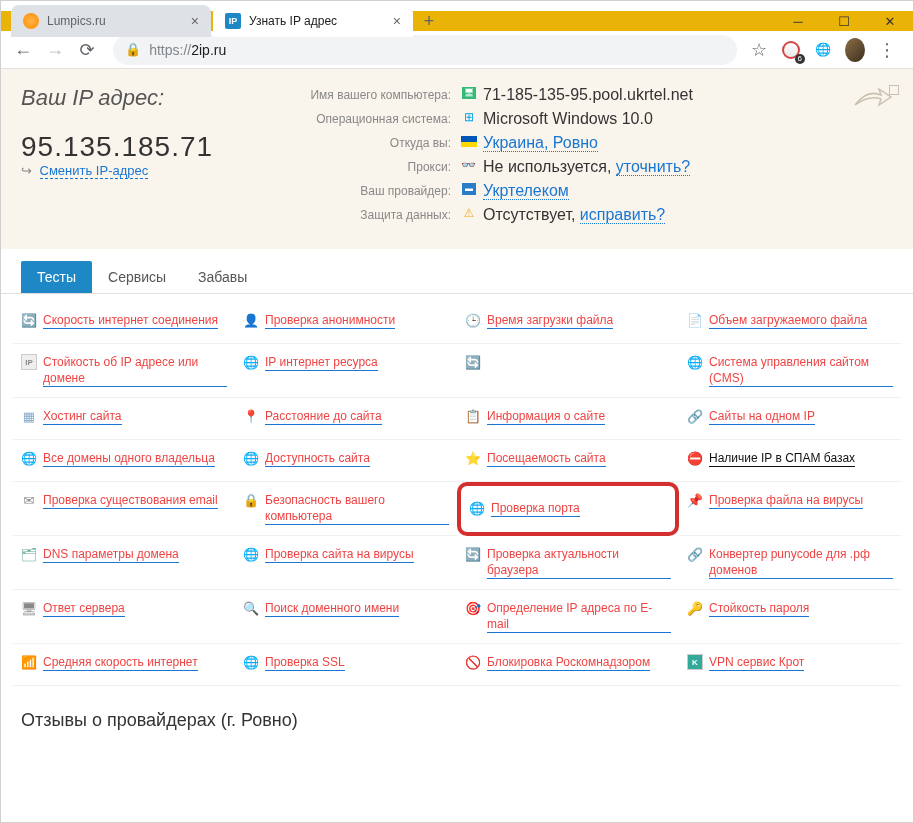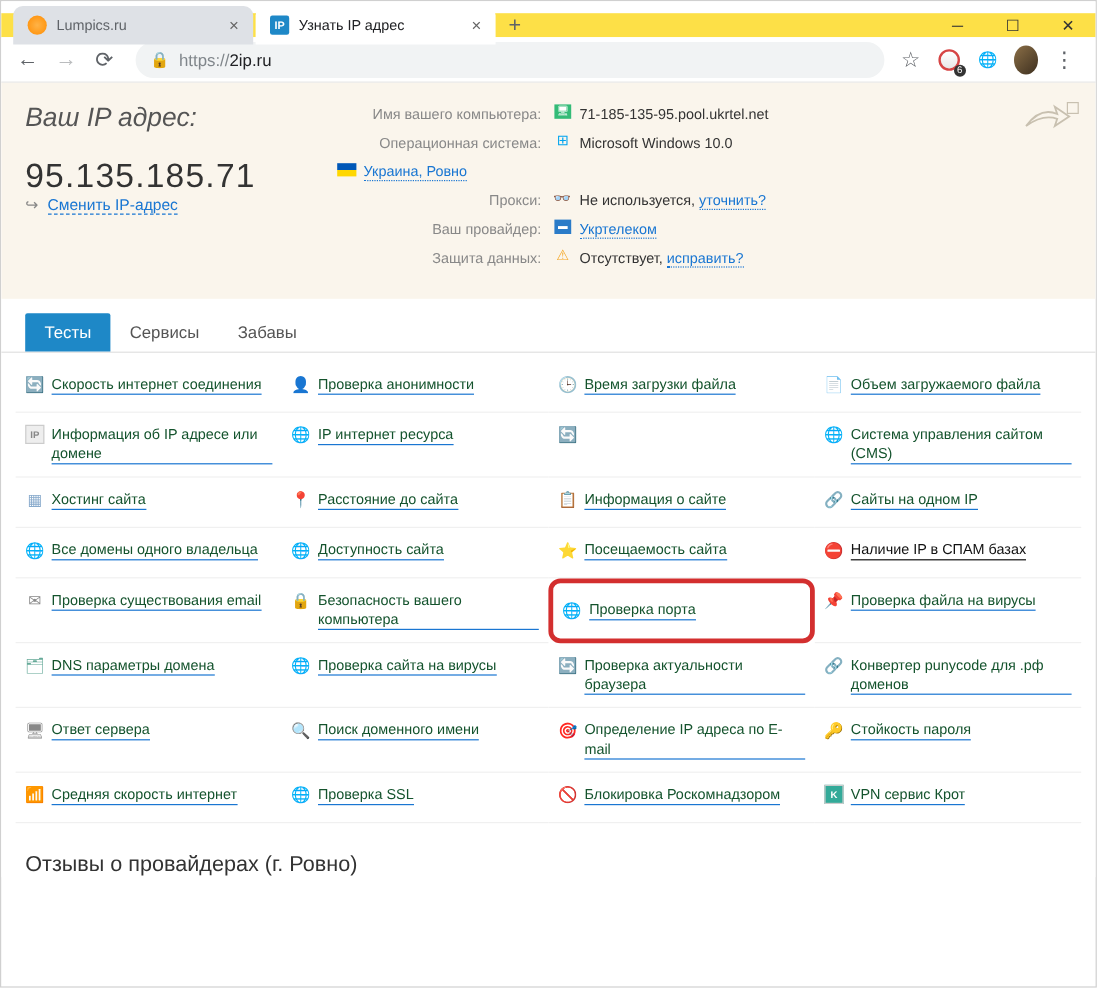--- a/index.html
+++ b/index.html
@@ -1,18 +1,18 @@
 <!DOCTYPE html>
 <html><head>
 <meta charset="utf-8">
 <style>
 * { margin: 0; padding: 0; box-sizing: border-box; }
 body { font-family: Arial, Helvetica, sans-serif; font-size: 13px; background: #fff; width: 914px; height: 823px; overflow: hidden; border: 1px solid #d0d0d0; }
 .titlebar { height: 10px; background: #fff; }
-.tabbar { display: flex; align-items: center; height: 20px; background: #fde047; padding-left: 10px; }
+.tabbar { display: flex; align-items: center; height: 20px; background: #eab308; padding-left: 10px; }
 .tab { display: flex; align-items: center; height: 32px; padding: 0 12px; background: #dee1e6; border-radius: 8px 8px 0 0; margin-right: 2px; min-width: 200px; position: relative; color: #5f6368; }
 .tab.active { background: #fff; color: #202124; }
 .tab .favicon { width: 16px; height: 16px; margin-right: 8px; border-radius: 2px; flex-shrink: 0; }
 .tab .title { flex: 1; overflow: hidden; text-overflow: ellipsis; white-space: nowrap; font-size: 12px; }
 .tab .close { font-size: 14px; color: #666; margin-left: 8px; cursor: pointer; }
 .newtab { width: 28px; height: 28px; display: flex; align-items: center; justify-content: center; color: #5f6368; cursor: pointer; font-size: 18px; }
 .winctrls { margin-left: auto; display: flex; }
 .winctrls div { width: 46px; height: 36px; display: flex; align-items: center; justify-content: center; color: #333; cursor: pointer; }
 .toolbar { display: flex; align-items: center; height: 38px; padding: 0 8px; background: #fff; border-bottom: 1px solid #e0e0e0; gap: 4px; }
 .navbtn { width: 28px; height: 28px; display: flex; align-items: center; justify-content: center; color: #5f6368; font-size: 18px; border-radius: 50%; cursor: pointer; }
@@ -29,30 +29,30 @@
 .ipblock { width: 260px; }
 .ipblock h2 { font-style: italic; font-weight: normal; color: #555; font-size: 22px; margin-bottom: 20px; }
 .ipblock .ip { font-size: 28px; color: #333; letter-spacing: 1px; }
 .changeip { }
 .changeip a { color: #1976d2; text-decoration: none; border-bottom: 1px dashed #1976d2; font-size: 13px; }
 .changeip .retarrow { color: #888; margin-right: 4px; }
 .details { flex: 1; }
 .drow { display: flex; align-items: flex-start; margin-bottom: 4px; line-height: 20px; }
 .drow .dlabel { width: 180px; text-align: right; color: #888; font-size: 12px; padding-right: 10px; }
 .drow .dicon { width: 16px; height: 16px; margin-right: 6px; display: inline-flex; align-items: center; justify-content: center; font-size: 12px; }
-.drow .dval { color: #333; font-size: 12px; }
+.drow .dval { color: #333; font-size: 16px; }
 .drow .dval a { color: #1976d2; border-bottom: 1px dotted #1976d2; text-decoration: none; }
 .sharearrow { position: absolute; right: 20px; top: 16px; color: #c8c0b0; font-size: 28px; }
 .navtabs { display: flex; border-bottom: 1px solid #e0e0e0; padding: 12px 20px 0 20px; }
 .navtabs .ntab { padding: 8px 16px; color: #555; cursor: pointer; font-size: 14px; }
 .navtabs .ntab.active { background: #1e88c7; color: #fff; border-radius: 2px 2px 0 0; }
 .grid { display: grid; grid-template-columns: repeat(4, 1fr); padding: 8px 12px; }
 .cell { padding: 10px 8px; border-bottom: 1px solid #f0f0f0; display: flex; align-items: flex-start; gap: 6px; min-height: 42px; }
 .cell .cicon { width: 16px; height: 16px; flex-shrink: 0; display: inline-flex; align-items: center; justify-content: center; font-size: 13px; }
-.cell a { color: #14532d; text-decoration: none; border-bottom: 1px solid #1976d2; font-size: 12px; line-height: 16px; }
+.cell a { color: #ef4444; text-decoration: none; border-bottom: 1px solid #1976d2; font-size: 12px; line-height: 16px; }
 .cell a.black { color: #111; border-bottom-color: #111; }
 .cell.highlighted { border: 4px solid #d32f2f; border-radius: 10px; padding: 14px 8px; }
 .footertext { padding: 16px 20px 0 20px; font-size: 18px; color: #333; }
 .opera-badge { position: relative; }
 .opera-o { width: 18px; height: 18px; border-radius: 50%; border: 2px solid #d64545; background: linear-gradient(#fff,#e8e8e8); }
 .opera-count { position: absolute; bottom: -4px; right: -4px; background: #333; color: #fff; font-size: 8px; padding: 0 3px; border-radius: 6px; line-height: 10px; }
 svg { display: block; }
 </style>
 </head>
 <body>
@@ -119,20 +119,21 @@
           <span class="dval">71-185-135-95.pool.ukrtel.net</span>
         </div>
         <div class="drow">
           <span class="dlabel">Операционная система:</span>
           <span class="dicon">
             <span style="color:#00a4ef;">⊞</span>
           </span>
           <span class="dval">Microsoft Windows 10.0</span>
         </div>
         <div class="drow">
+          <span class="dlabel">Откуда вы:</span>
           <span class="dicon">
             <span style="width:16px;height:11px;background:linear-gradient(#0057b7 50%,#ffd700 50%);display:inline-block;"></span>
           </span>
           <span class="dval"><a href="#">Украина, Ровно</a></span>
         </div>
         <div class="drow">
           <span class="dlabel">Прокси:</span>
           <span class="dicon">
             <span>👓</span>
           </span>
@@ -179,21 +180,21 @@
       <div class="cell">
         <span class="cicon" style="color:#888;">🕒</span>
         <a href="#" class="">Время загрузки файла</a>
       </div>
       <div class="cell">
         <span class="cicon" style="color:#7a9;">📄</span>
         <a href="#" class="">Объем загружаемого файла</a>
       </div>
       <div class="cell">
         <span class="cicon" style="color:#888;background:#eee;font-size:8px;font-weight:bold;width:16px;height:16px;border:1px solid #ccc;">IP</span>
-        <a href="#" class="">Информация об IP адресе или домене</a>
+        <a href="#" class="">Стойкость об IP адресе или домене</a>
       </div>
       <div class="cell">
         <span class="cicon" style="color:#2a7;">🌐</span>
         <a href="#" class="">IP интернет ресурса</a>
       </div>
       <div class="cell">
         <span class="cicon" style="color:#c63;">🔄</span>
       </div>
       <div class="cell">
         <span class="cicon" style="color:#39c;">🌐</span>

